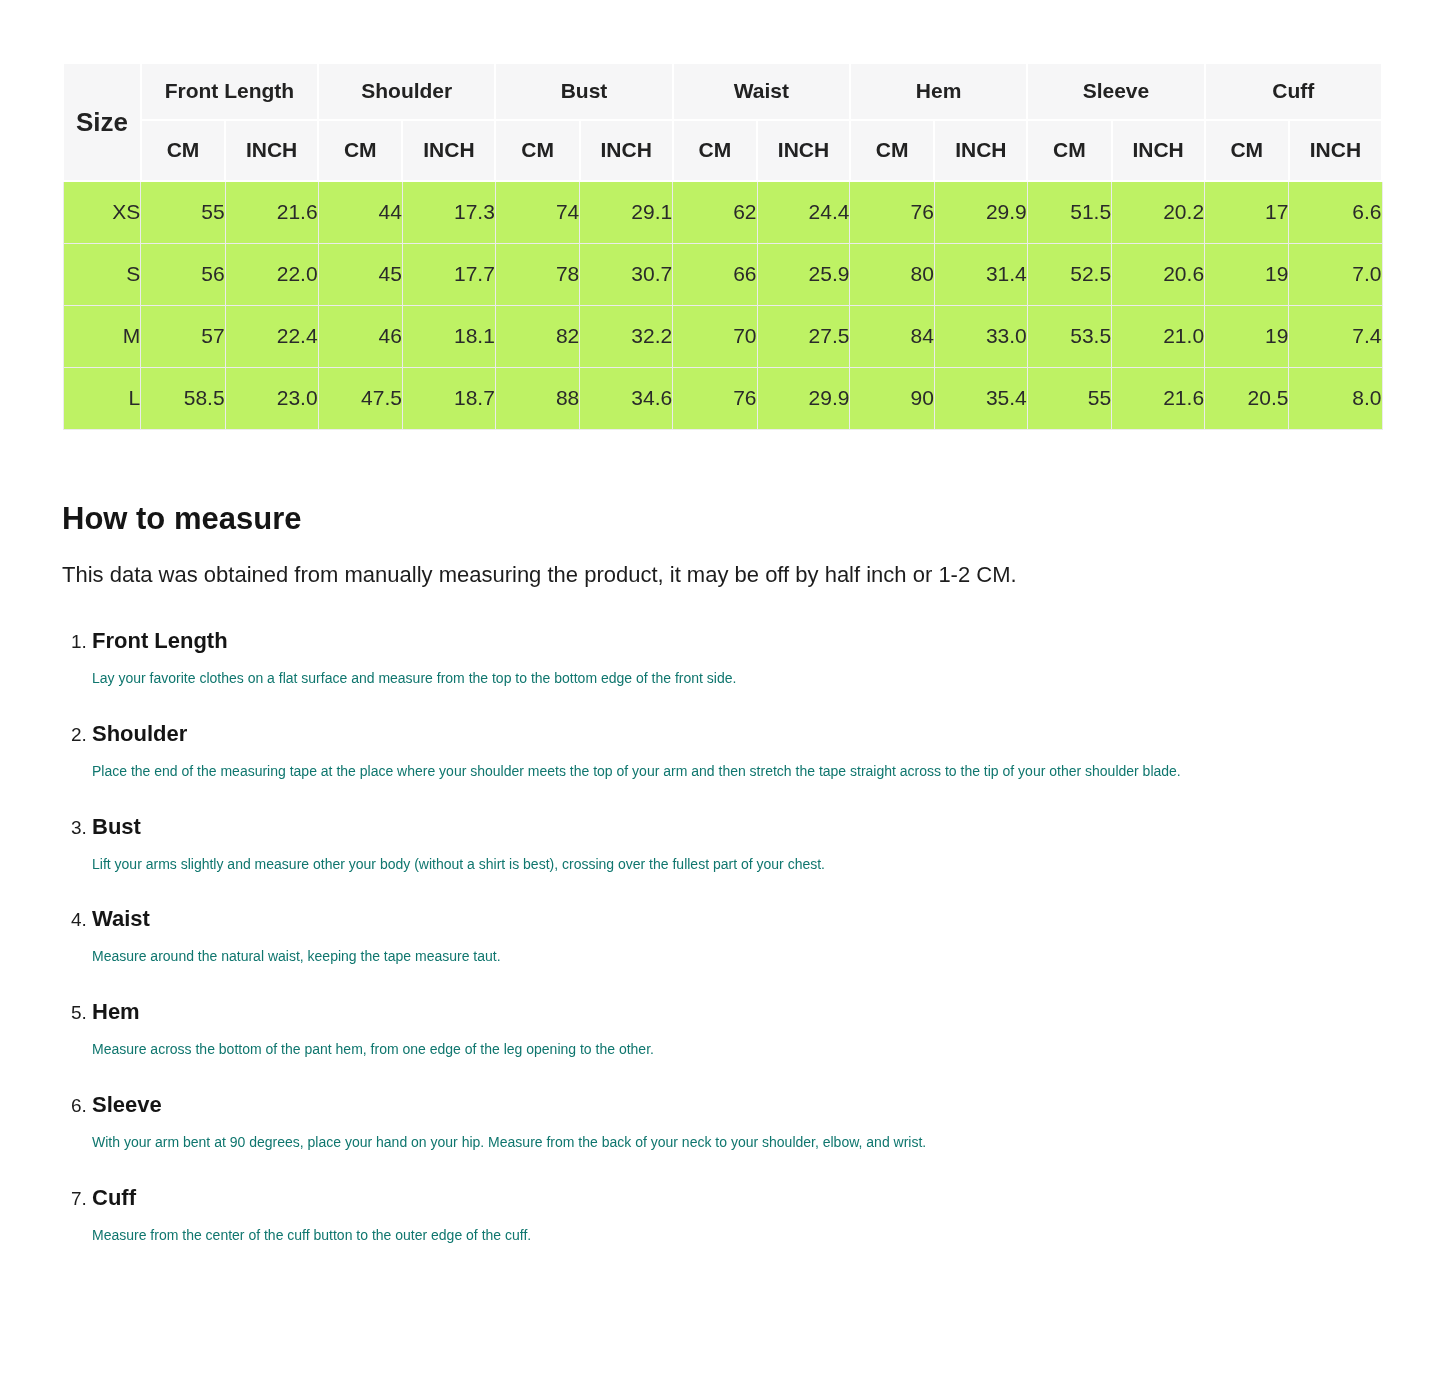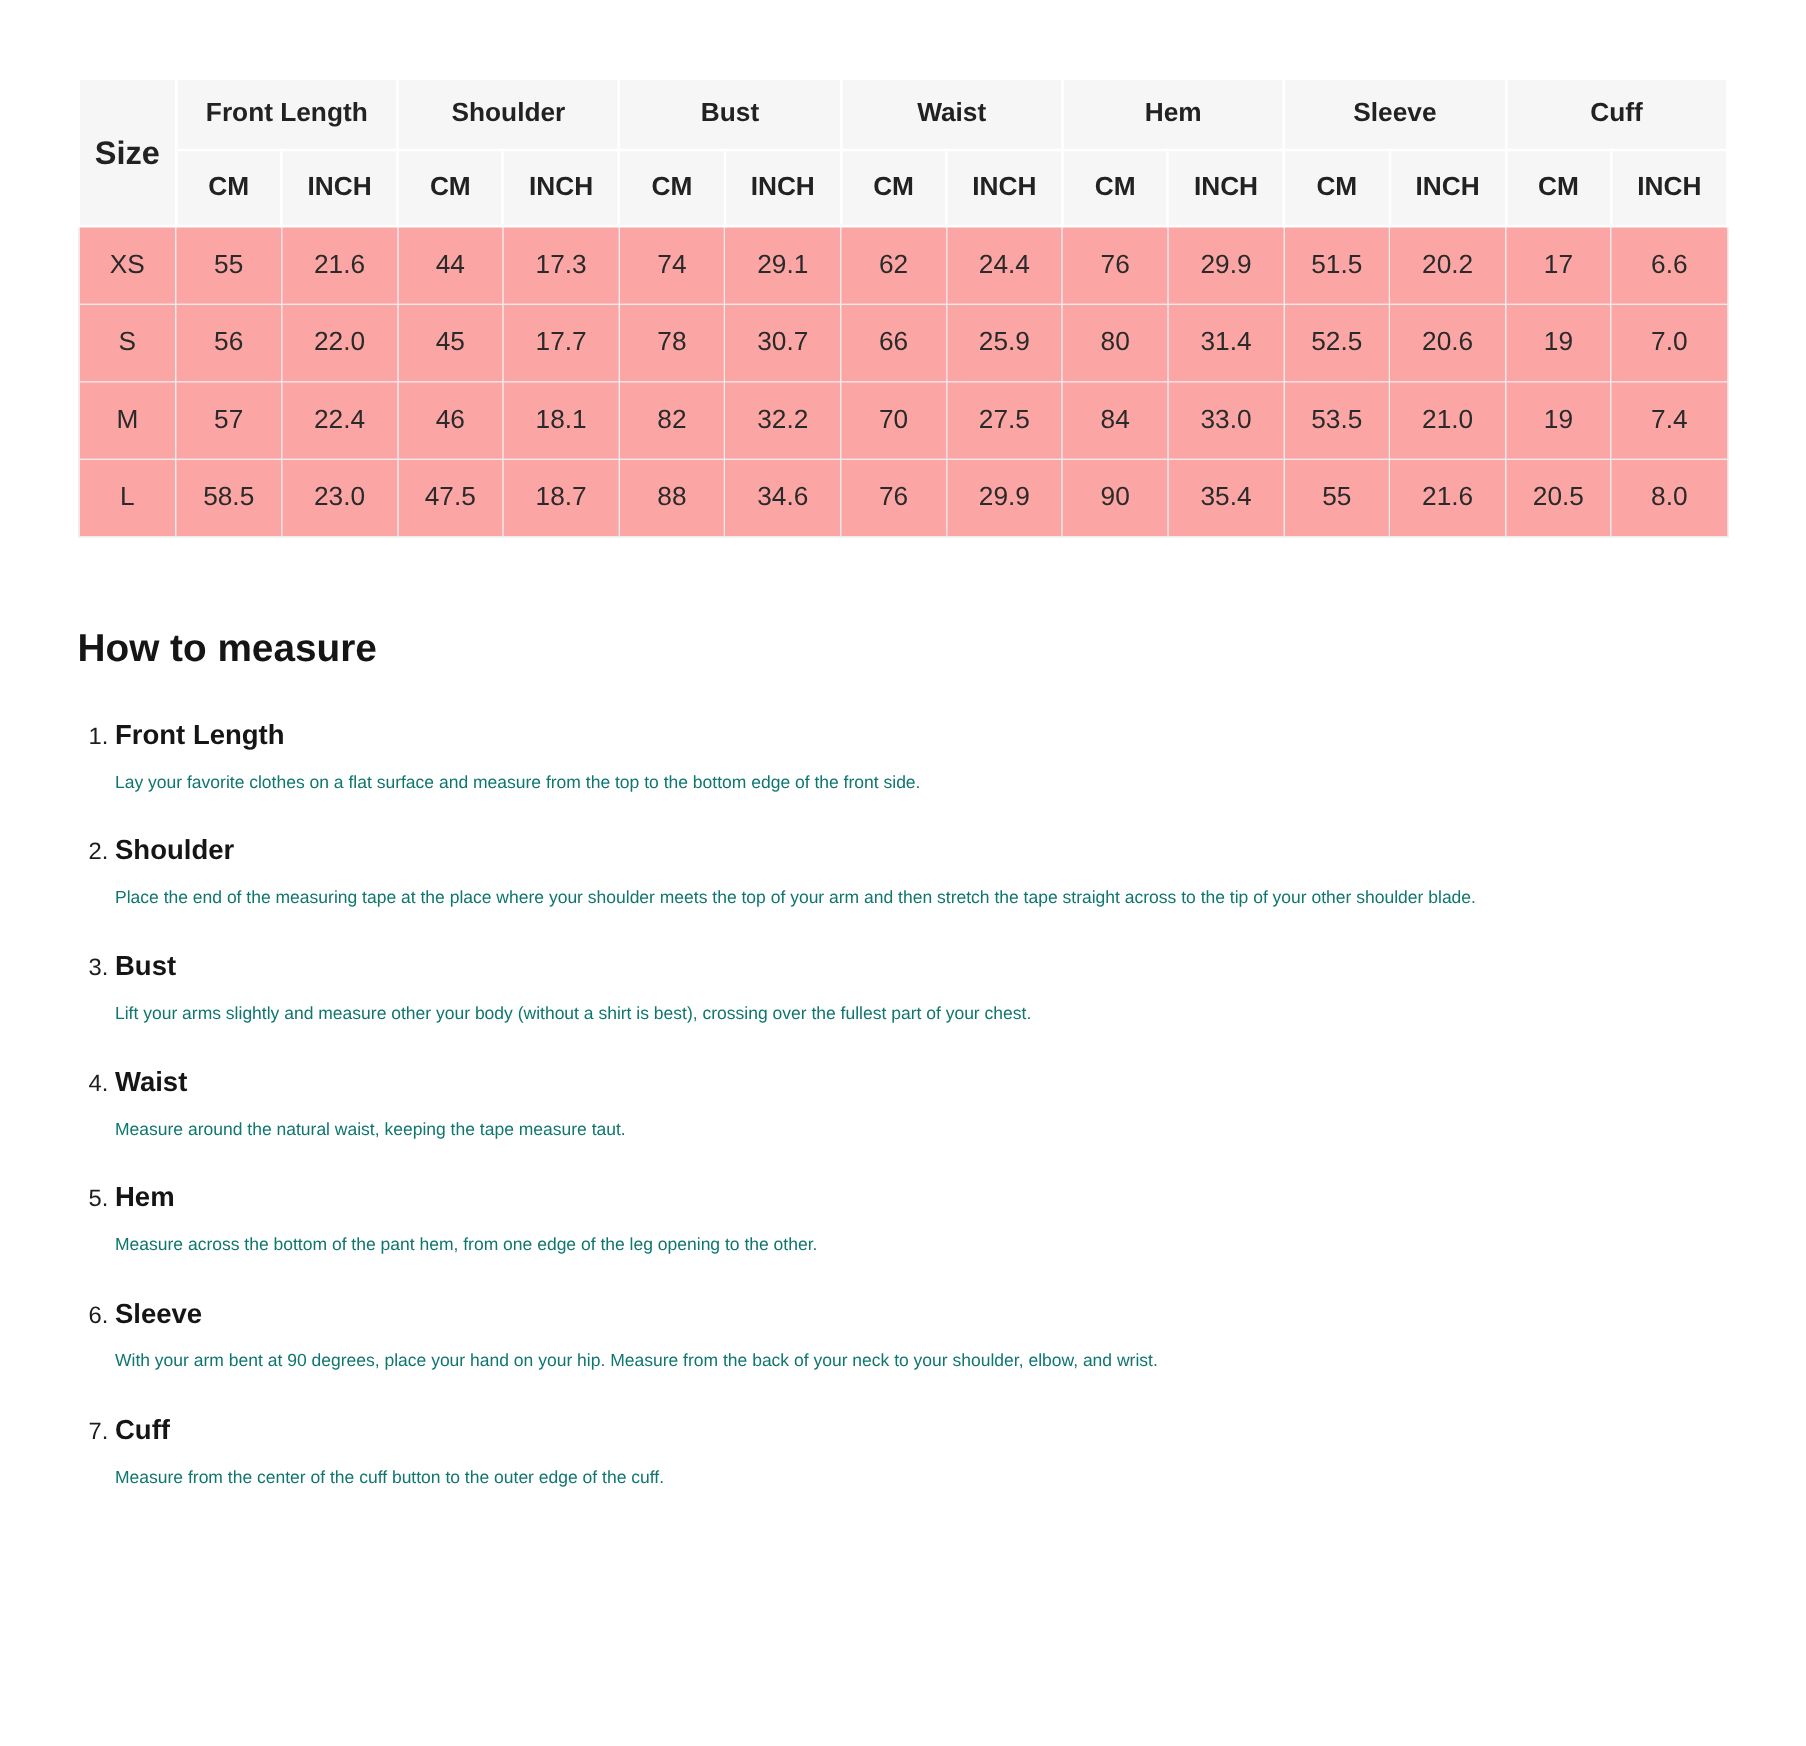--- a/index.html
+++ b/index.html
@@ -29,24 +29,24 @@
     color: #222;
     text-align: center;
     vertical-align: middle;
   }
   th.size-th { height: 118px; font-size: 26px; }
   th.group-th { height: 56px; }
   th.unit-th { height: 60px; }
   table.size-chart td {
     border: 1px solid #ebebeb;
     height: 62px;
-    text-align: center;
+    text-align: right;
     vertical-align: middle;
     color: #2a2a2a;
-    background: #fca5a5;
+    background: #bef264;
     margin-left: 44px;
   }
 
   
   .howto-title {
     margin-top: 71px;
     font-size: 31px;
     font-weight: bold;
     color: #151515;
   }
@@ -203,20 +203,21 @@
           <td>55</td>
           <td>21.6</td>
           <td>20.5</td>
           <td>8.0</td>
         </tr>
       </tbody>
   </table>
 
   <h2 class="howto-title">How to measure</h2>
 
+  <p class="howto-intro">This data was obtained from manually measuring the product, it may be off by half inch or 1-2 CM.</p>
 
   <ol class="steps" id="steps-list">
 
   <li><strong class="step-term">Front Length</strong><p class="step-desc">Lay your favorite clothes on a flat surface and measure from the top to the bottom edge of the front side.</p></li>
       <li><strong class="step-term">Shoulder</strong><p class="step-desc">Place the end of the measuring tape at the place where your shoulder meets the top of your arm and then stretch the tape straight across to the tip of your other shoulder blade.</p></li>
       <li><strong class="step-term">Bust</strong><p class="step-desc">Lift your arms slightly and measure other your body (without a shirt is best), crossing over the fullest part of your chest.</p></li>
       <li><strong class="step-term">Waist</strong><p class="step-desc">Measure around the natural waist, keeping the tape measure taut.</p></li>
       <li><strong class="step-term">Hem</strong><p class="step-desc">Measure across the bottom of the pant hem, from one edge of the leg opening to the other.</p></li>
       <li><strong class="step-term">Sleeve</strong><p class="step-desc">With your arm bent at 90 degrees, place your hand on your hip. Measure from the back of your neck to your shoulder, elbow, and wrist.</p></li>
       <li><strong class="step-term">Cuff</strong><p class="step-desc">Measure from the center of the cuff button to the outer edge of the cuff.</p></li>

